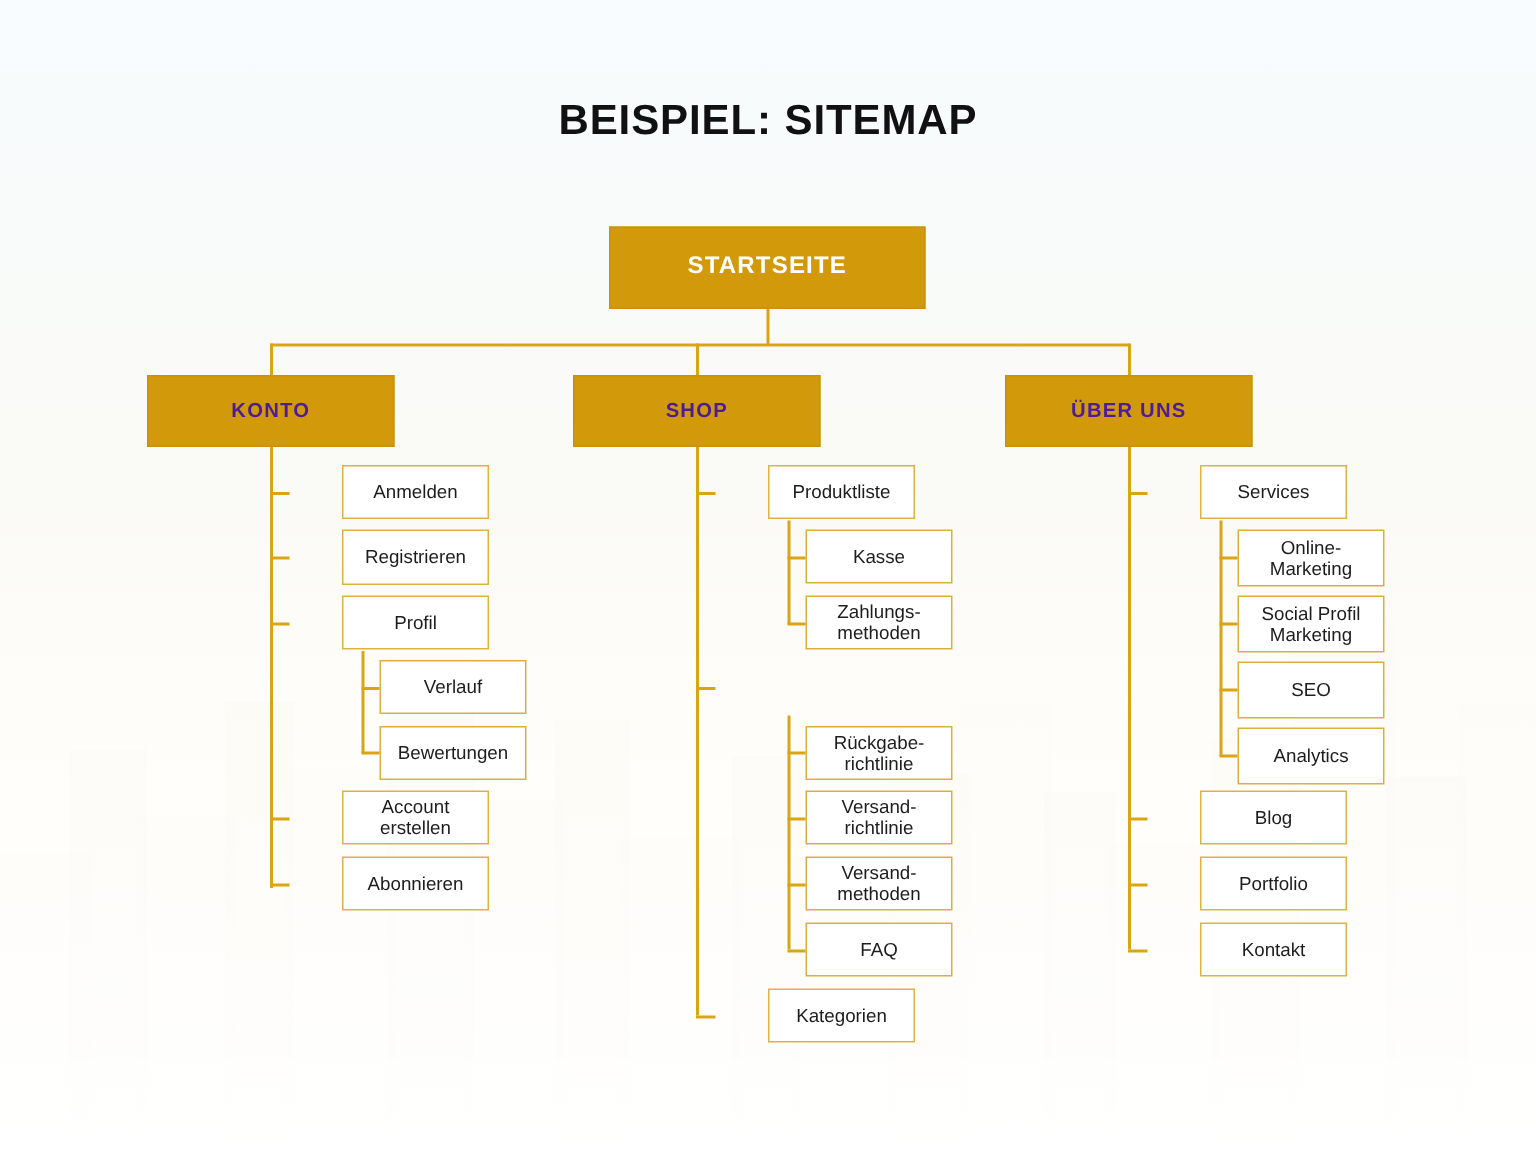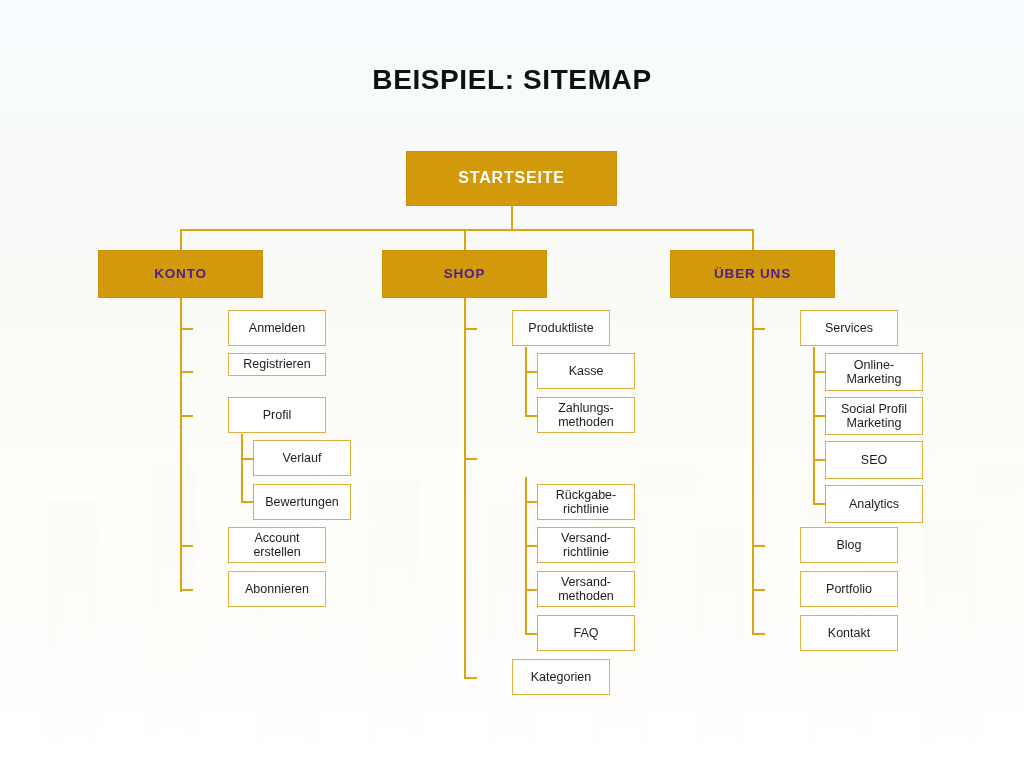--- a/index.html
+++ b/index.html
@@ -210,21 +210,21 @@
   <div class="node lvl2" style="left:382px; top:250px; width:165px; height:48px;">
     <span class="txt">SHOP</span>
   </div>
   <div class="node lvl2" style="left:670px; top:250px; width:165px; height:48px;">
     <span class="txt">ÜBER UNS</span>
   </div>
 
   <div class="node leaf l3" style="left:192px; top:310px; width:98px; height:36px;">
     <span class="txt">Anmelden</span>
   </div>
-  <div class="node leaf l3" style="left:192px; top:353px; width:98px; height:23px;">
+  <div class="node leaf l3" style="left:192px; top:353px; width:98px; height:37px;">
     <span class="txt">Registrieren</span>
   </div>
   <div class="node leaf l4" style="left:253px; top:440px; width:98px; height:36px;">
     <span class="txt">Verlauf</span>
   </div>
   <div class="node leaf l3" style="left:192px; top:397px; width:98px; height:36px;">
     <span class="txt">Profil</span>
   </div>
   <div class="node leaf l4" style="left:253px; top:484px; width:98px; height:36px;">
     <span class="txt">Bewertungen</span>

